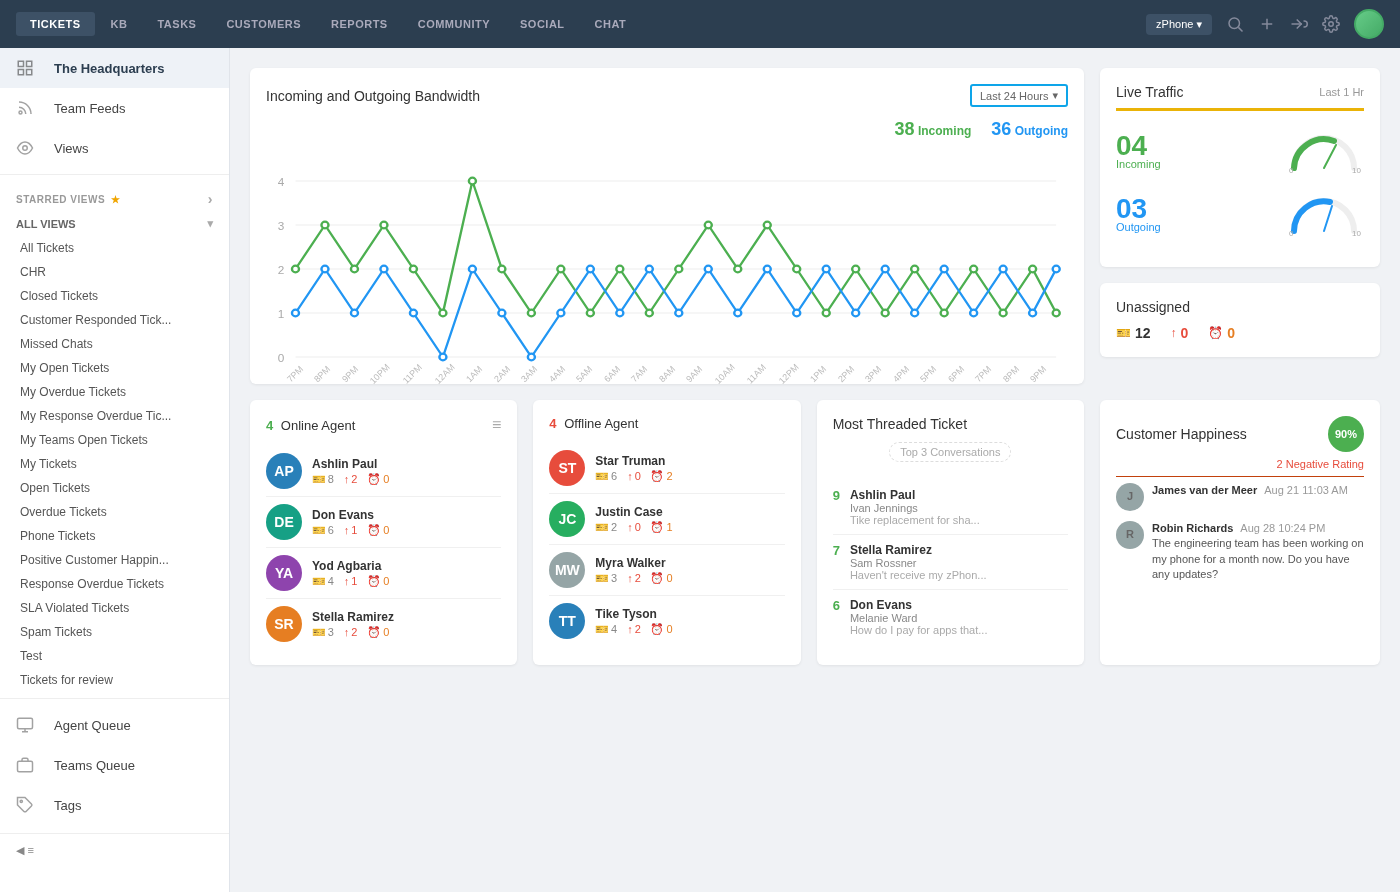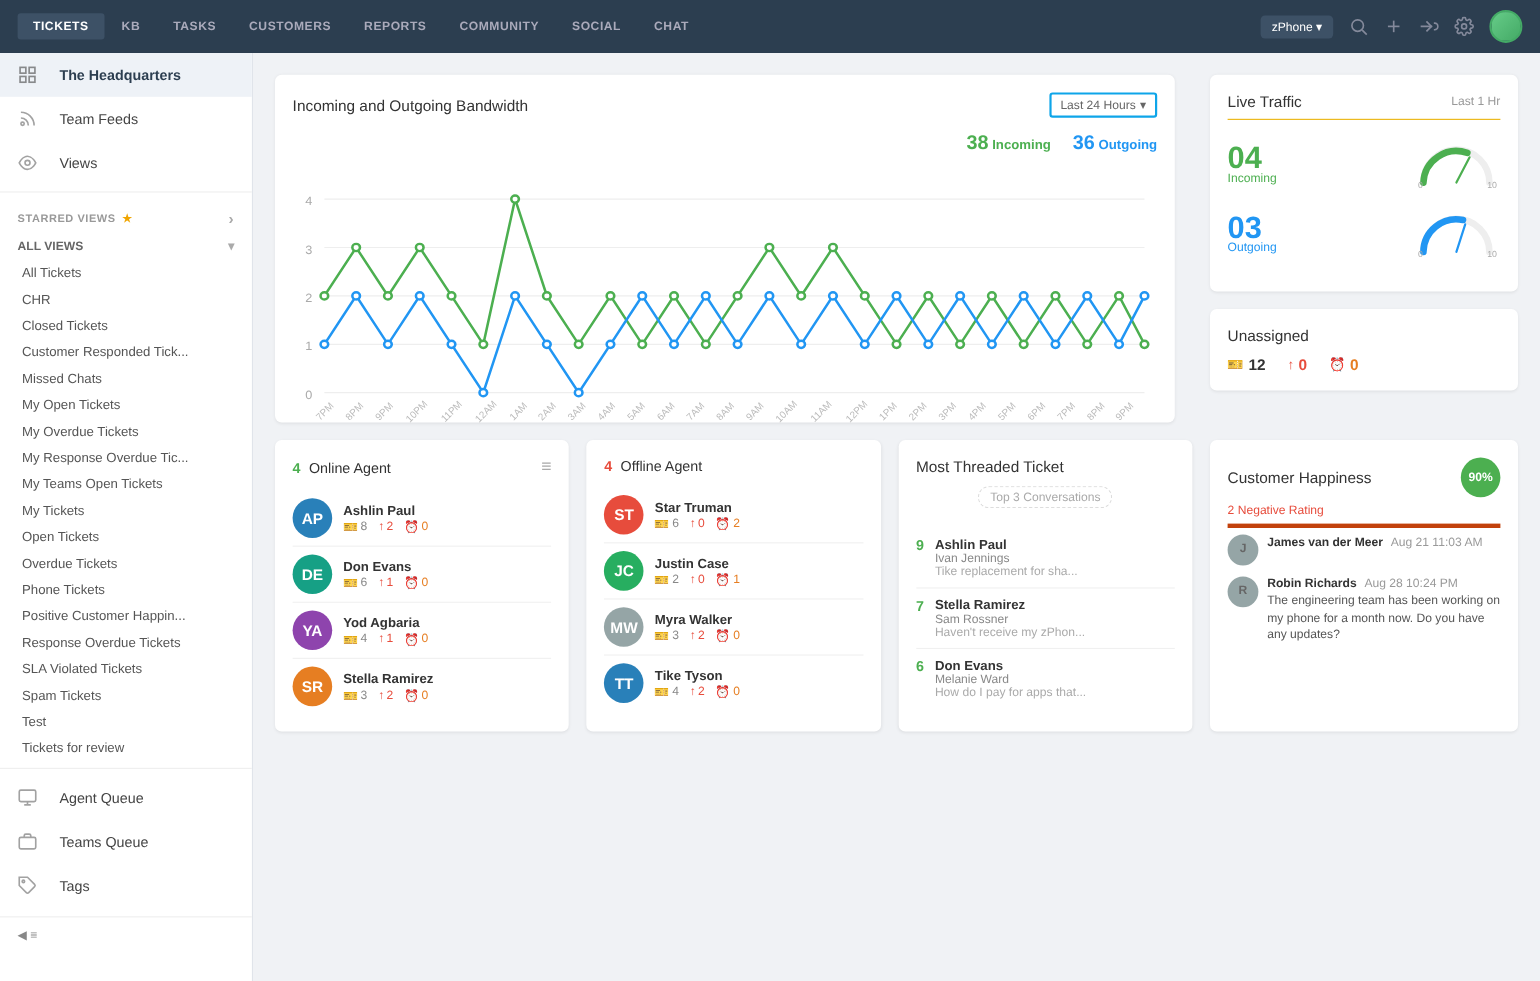--- a/index.html
+++ b/index.html
@@ -92,21 +92,21 @@
       padding: 10px 16px;
       cursor: pointer;
       color: #888;
       font-size: 11px;
       border-top: 1px solid #eee;
       margin-top: 8px;
     }
 
     
     .main { flex: 1; overflow-y: auto; padding: 20px; background: #f0f2f5; }
-    .main-grid { display: grid; grid-template-columns: 1fr 280px; gap: 32px; }
+    .main-grid { display: grid; grid-template-columns: 1fr 280px; gap: 16px; }
 
     
     .card {
       background: #fff;
       border-radius: 6px;
       padding: 16px;
       box-shadow: 0 1px 3px rgba(0,0,0,0.07);
     }
 
     
@@ -189,21 +189,21 @@
       display: inline-block;
     }
 
     
     .live-traffic-header {
       display: flex;
       justify-content: space-between;
       align-items: center;
       margin-bottom: 12px;
       padding-bottom: 8px;
-      border-bottom: 1px solid #eab308;
+      border-bottom: 3px solid #eab308;
     }
     .traffic-stat { display: flex; align-items: center; gap: 16px; margin-bottom: 12px; }
     .traffic-number { font-size: 28px; font-weight: 700; }
     .traffic-label { font-size: 11px; margin-top: -4px; }
     .traffic-incoming .traffic-number { color: #4caf50; }
     .traffic-incoming .traffic-label { color: #4caf50; }
     .traffic-outgoing .traffic-number { color: #2196f3; }
     .traffic-outgoing .traffic-label { color: #2196f3; }
 
     
@@ -220,23 +220,23 @@
       width: 36px; height: 36px;
       display: flex;
       align-items: center;
       justify-content: center;
       font-size: 11px;
       font-weight: 700;
     }
     .negative-badge {
       color: #e74c3c;
       font-size: 11px;
-      text-align: left;
+      text-align: right;
       margin: 6px 0;
-      border-bottom: 4px solid #c2410c;
+      border-bottom: 1px solid #c2410c;
       padding-bottom: 6px;
     }
     .feedback-item { display: flex; gap: 8px; margin-bottom: 10px; font-size: 11px; color: #555; line-height: 1.4; }
     .feedback-avatar {
       width: 28px; height: 28px;
       border-radius: 50%;
       background: #ddd;
       flex-shrink: 0;
       display: flex;
       align-items: center;

